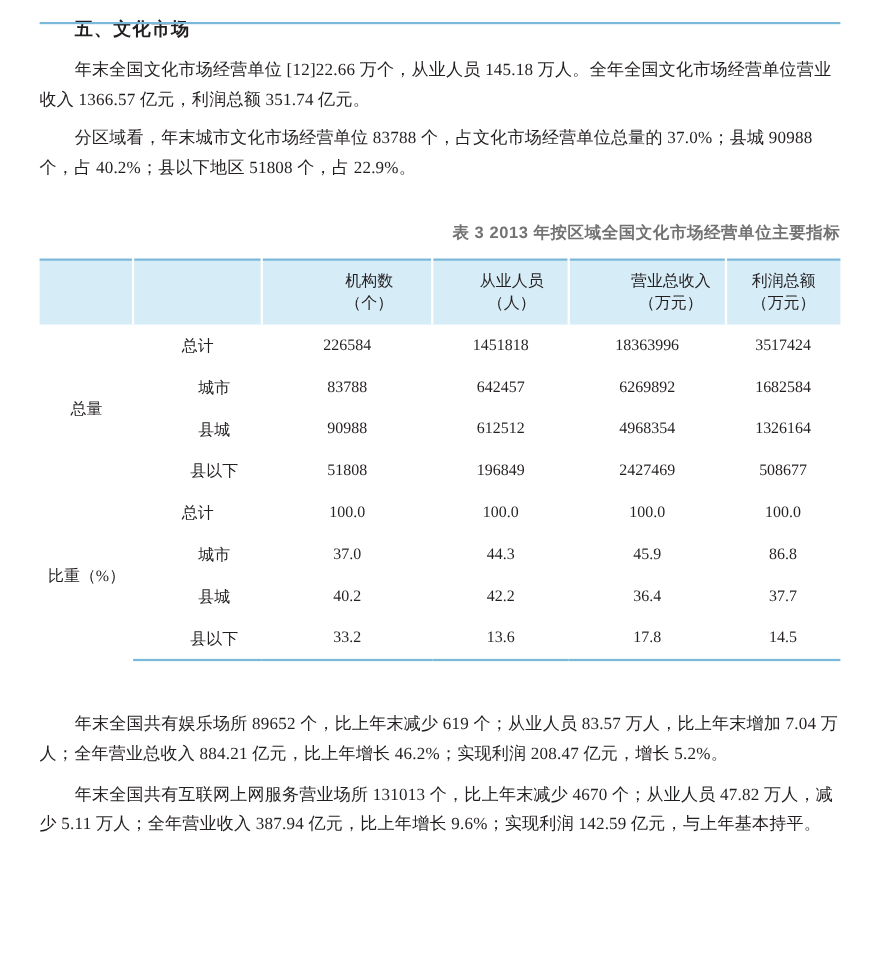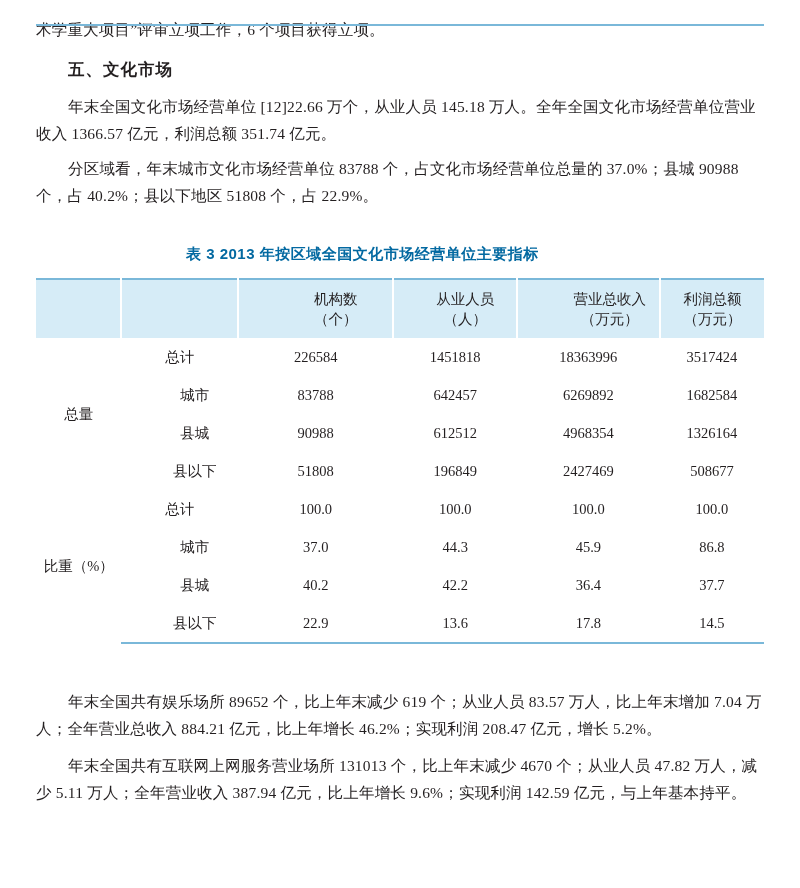--- a/index.html
+++ b/index.html
@@ -50,27 +50,28 @@
     margin: 12px 0 2px 32px;
     letter-spacing: 1px;
   }
   .block-gap-1 { margin-top: 8px; }
   .block-gap-2 { margin-top: 8px; }
 
   .table-wrap {
     margin-top: 36px;
   }
   .table-title {
-    color: #0369a1;
+    color: #737373;
     font-weight: bold;
     font-size: 15px;
     letter-spacing: 0.5px;
     margin-left: 150px;
     margin-bottom: 14px;
     font-family: "Liberation Sans", sans-serif;
+    text-align: right;
   }
   table.stat {
     border-collapse: collapse;
     width: 728px;
     margin: 0 auto;
     font-size: 14px;
   }
   table.stat td, table.stat th {
     padding: 0;
     font-weight: normal;
@@ -118,21 +119,20 @@
     font-family: "Liberation Serif", serif;
   }
 </style>
 </head>
 <body>
 
 <div class="page">
 
   <div class="top-rule"></div>
 
-  <p class="para first-line">术学重大项目”评审立项工作，6 个项目获得立项。</p>
 
   <h2 class="section-head">五、文化市场</h2>
 
   <p class="para para-indent block-gap-1">年末全国文化市场经营单位 [12]22.66 万个，从业人员 145.18 万人。全年全国文化市场经营单位营业收入 1366.57 亿元，利润总额 351.74 亿元。</p>
 
   <p class="para para-indent block-gap-2">分区域看，年末城市文化市场经营单位 83788 个，占文化市场经营单位总量的 37.0%；县城 90988 个，占 40.2%；县以下地区 51808 个，占 22.9%。</p>
 
   <div class="table-wrap">
     <div class="table-title">表 3    2013 年按区域全国文化市场经营单位主要指标</div>
 
@@ -206,21 +206,21 @@
         </tr>
         <tr class="body-row">
           <td class="lbl"><span class="sub-label">县城</span></td>
           <td class="tnum">40.2</td>
           <td class="tnum">42.2</td>
           <td class="tnum">36.4</td>
           <td class="tnum">37.7</td>
         </tr>
         <tr class="body-row rule-bottom">
           <td class="lbl"><span class="sub-label">县以下</span></td>
-          <td class="tnum">22.9</td>
+          <td class="tnum">33.2</td>
           <td class="tnum">13.6</td>
           <td class="tnum">17.8</td>
           <td class="tnum">14.5</td>
         </tr>
       </tbody>
     </table>
   </div>
 
   <p class="para para-indent" style="margin-top:44px;">年末全国共有娱乐场所 89652 个，比上年末减少 619 个；从业人员 83.57 万人，比上年末增加 7.04 万人；全年营业总收入 884.21 亿元，比上年增长 46.2%；实现利润 208.47 亿元，增长 5.2%。</p>
 

